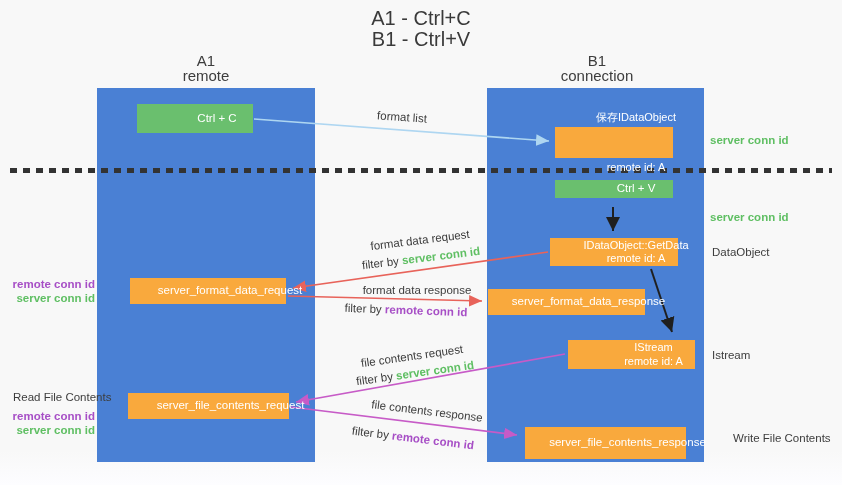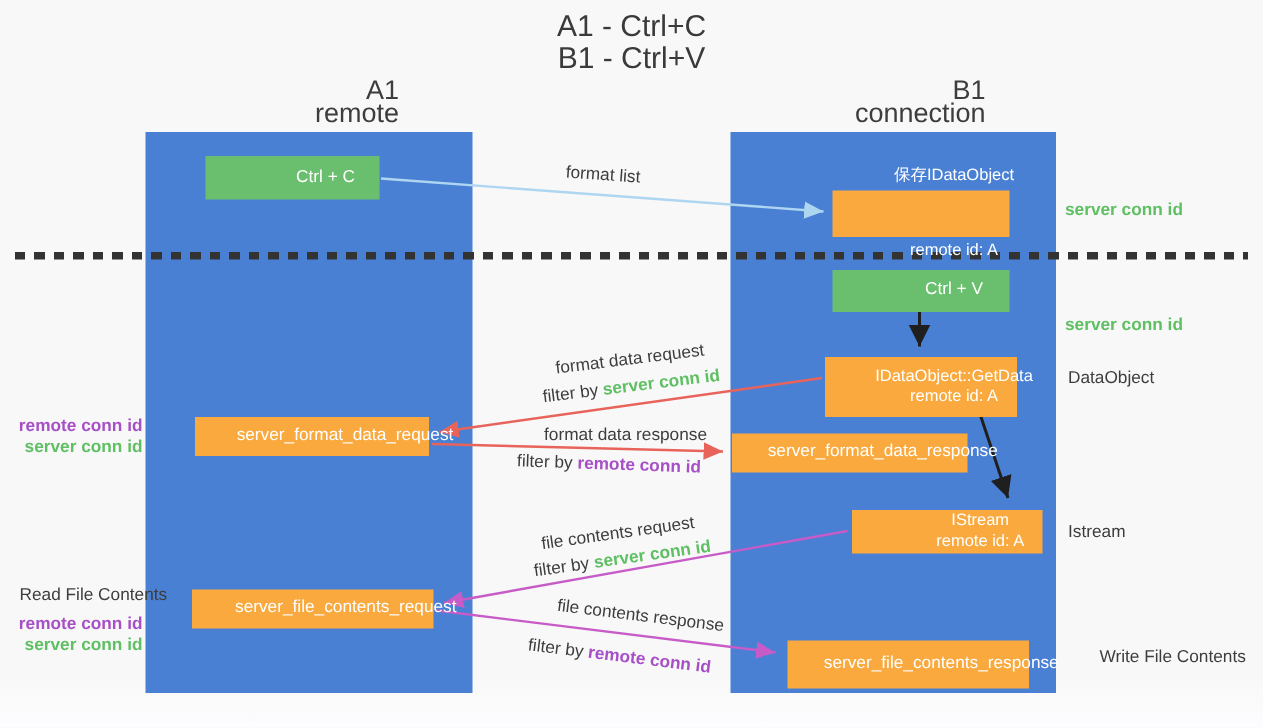--- a/index.html
+++ b/index.html
@@ -10,22 +10,22 @@
   }
   #canvas {
     position:relative; width:842px; height:485px; overflow:hidden;
     background:linear-gradient(180deg, var(--background) 0%, var(--background) 93%, #fdfdff 100%);
   }
   .title {
     position:absolute; left:0; top:8px; width:842px; text-align:center;
     font-size:20px; line-height:21px; color:#3a3a3a; z-index:4;
   }
   .lane-header {
-    position:absolute; width:120px; text-align:right; top:53px;
-    font-size:18px; line-height:15px; color:var(--text-dark); z-index:4;
+    position:absolute; width:120px; text-align:center; top:53px;
+    font-size:15px; line-height:15px; color:var(--text-dark); z-index:4;
   }
   .lane { position:absolute; top:88px; height:374px; background:var(--lane-blue); z-index:1; }
   #lane-left  { left:97px;  width:218px; }
   #lane-right { left:487px; width:217px; }
   .divider {
     position:absolute; left:10px; top:168px; width:822px; height:5px; z-index:2;
     background:repeating-linear-gradient(90deg, var(--dash-color) 0 7px, transparent 7px 13px);
   }
   svg.overlay { position:absolute; left:0; top:0; z-index:2; }
   .node {
@@ -93,24 +93,24 @@
     <line x1="291" y1="407" x2="517" y2="435" stroke="#c75bc7" stroke-width="1.6" marker-end="url(#m-mag)"></line>
   </svg>
 
   <div class="node green" style="left:137px;top:104px;width:116px;height:29px;">
     <span>Ctrl + C</span>
   </div>
   <div class="node orange" style="left:555px;top:127px;width:118px;height:31px;font-size:11px;gap:36px;">
     <span>保存IDataObject</span>
     <span>remote id: A</span>
   </div>
-  <div class="node green" style="left:555px;top:180px;width:118px;height:28px;">
+  <div class="node green" style="left:555px;top:180px;width:118px;height:18px;">
     <span>Ctrl + V</span>
   </div>
-  <div class="node orange" style="left:550px;top:238px;width:128px;height:40px;font-size:11px;">
+  <div class="node orange" style="left:550px;top:238px;width:128px;height:28px;font-size:11px;">
     <span>IDataObject::GetData</span>
     <span>remote id: A</span>
   </div>
   <div class="node orange" style="left:130px;top:278px;width:156px;height:26px;">
     <span>server_format_data_request</span>
   </div>
   <div class="node orange" style="left:488px;top:289px;width:157px;height:26px;text-align:right;">
     <span>server_format_data_response</span>
   </div>
   <div class="node orange" style="left:568px;top:340px;width:127px;height:29px;font-size:11px;">

